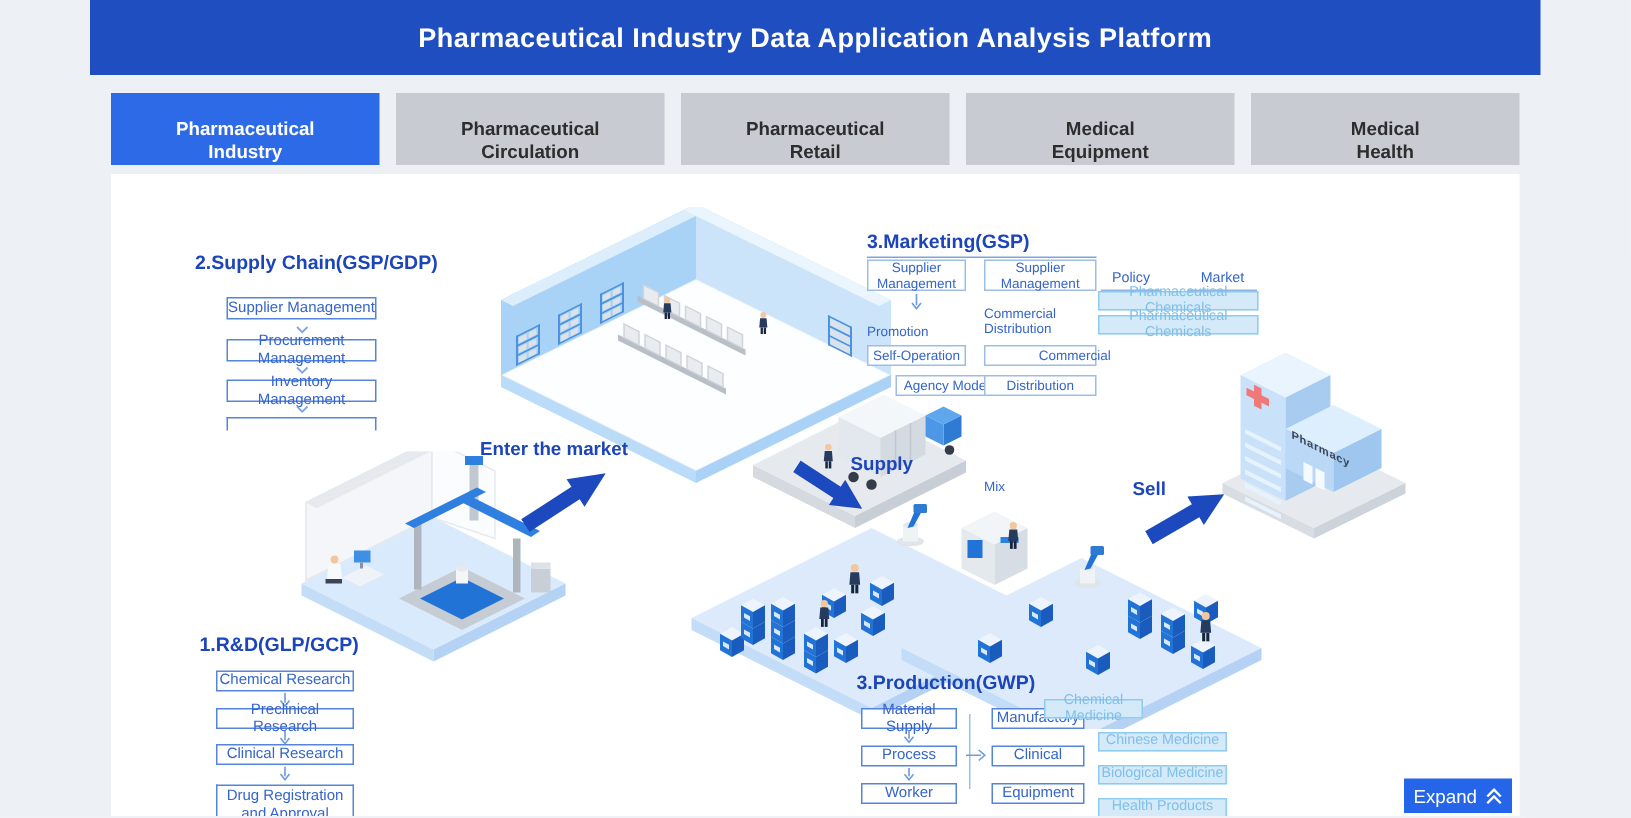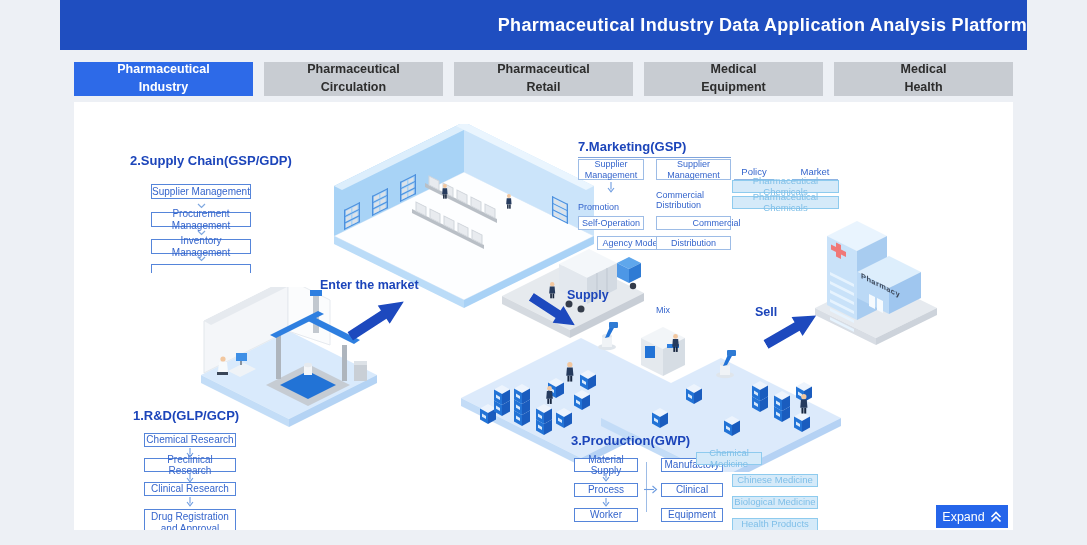--- a/index.html
+++ b/index.html
@@ -1,24 +1,24 @@
 <!DOCTYPE html>
 <html><head>
 <meta charset="utf-8">
 <style>
   * { margin:0; padding:0; box-sizing:border-box; }
   html,body { background:#EDF0F5; }
   body { font-family:"Liberation Sans", sans-serif; }
   .page { position:relative; width:1087px; height:545px; background:#EDF0F5; overflow:hidden; }
   .app { position:absolute; left:60px; top:0; width:967px; height:545px; }
-  .titlebar { height:50px; background:#1F4EC0; display:flex; align-items:center; justify-content:flex-end; }
+  .titlebar { height:50px; background:#1F4EC0; display:flex; align-items:center; justify-content:center; }
   .titlebar h1 { color:#fff; font-size:18px; font-weight:bold; letter-spacing:.3px; }
   .tabs { display:flex; gap:11px; padding:12px 14px 0 14px; }
-  .tab { flex:1; height:34px; background:#C8CCD2; color:#2D2D2D; font-weight:bold; font-size:12.5px;
-         display:flex; flex-direction:column; align-items:center; justify-content:space-between; line-height:1.25; cursor:pointer; }
+  .tab { flex:1; height:48px; background:#C8CCD2; color:#2D2D2D; font-weight:bold; font-size:12.5px;
+         display:flex; flex-direction:column; align-items:center; justify-content:flex-end; line-height:1.25; cursor:pointer; }
   .tab.active { background:#2D6AE8; color:#fff; }
   .content { position:relative; margin:6px 14px 0 14px; height:428px; background:#fff; overflow:hidden; }
 
   .illus { position:absolute; z-index:1; pointer-events:none; }
   .sec-title { position:absolute; z-index:4; font-size:13px; font-weight:bold; color:#1C45BA; white-space:nowrap; }
   .fbox { position:absolute; z-index:4; border:1px solid #5585DA; background:#fff; color:#3565CC;
           font-size:10px; line-height:1.12; display:flex; align-items:center; justify-content:center; text-align:center; }
   .fbox.lightline { border-color:#9DBCE6; font-size:9px; }
   .fbox.cat { background:#D5EAF9; border-color:#8ECBEE; color:#7FBFE8; font-size:9.5px; }
   .ftext { position:absolute; z-index:4; color:#3565CC; font-size:9px; line-height:1.15; text-align:left; }
@@ -295,21 +295,21 @@
       <div class="flow-label" style="left:493px; top:186px;">Supply</div>
       <svg class="flow-arrow" style="left:453px; top:199px; transform:rotate(33deg);" width="52" height="20" viewBox="0 0 52 20">
         <polygon points="0,5.5 32,5.5 32,0 52,10 32,20 32,14.5 0,14.5" fill="#1D49BE"></polygon>
       </svg>
 
       <div class="flow-label" style="left:681px; top:203px;">Sell</div>
       <svg class="flow-arrow" style="left:688px; top:217px; transform:rotate(-30deg);" width="58" height="22" viewBox="0 0 58 22">
         <polygon points="0,6 36,6 36,0 58,11 36,22 36,16 0,16" fill="#1D49BE"></polygon>
       </svg>
 
-      <div class="sec-title" style="left:504px; top:37px;">7.Marketing(GSP)</div>
+      <div class="sec-title" style="left:504px; top:37px;">3.Marketing(GSP)</div>
       <div class="hrule" style="left:504px; top:55px; width:153px;"></div>
 
       <div class="fbox lightline" style="left:504px; top:57px; width:66px; height:21px;">Supplier Management</div>
       <div class="glyph" style="left:504px; top:79px; width:66px; height:12px;">
         <svg width="8" height="11">
             <line x1="4" y1="0" x2="4" y2="7.5" stroke="#6E9CE0" stroke-width="1.1"></line>
             <polyline points="1,6 4,9.8 7,6" fill="none" stroke="#6E9CE0" stroke-width="1.1"></polyline>
           </svg>
       </div>
       <div class="ftext" style="left:504px; top:100px; width:66px;">Promotion</div>

